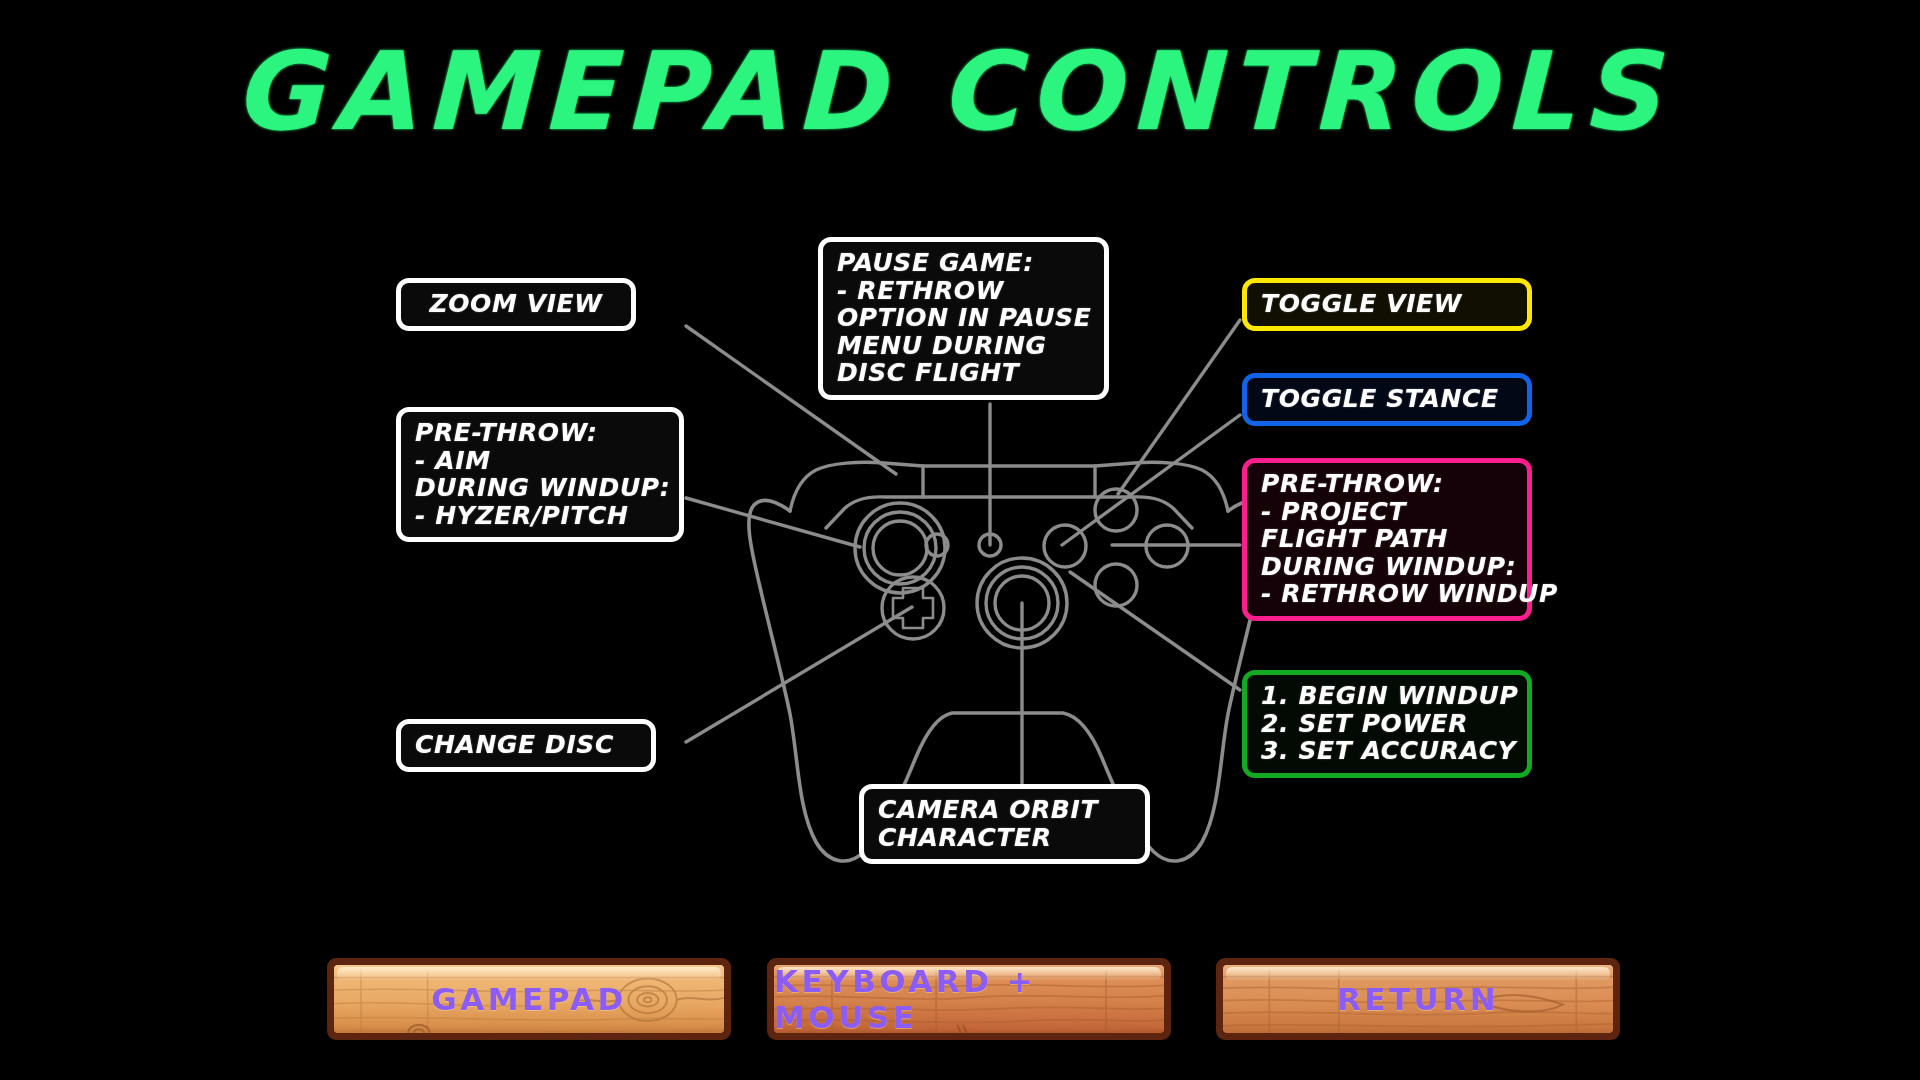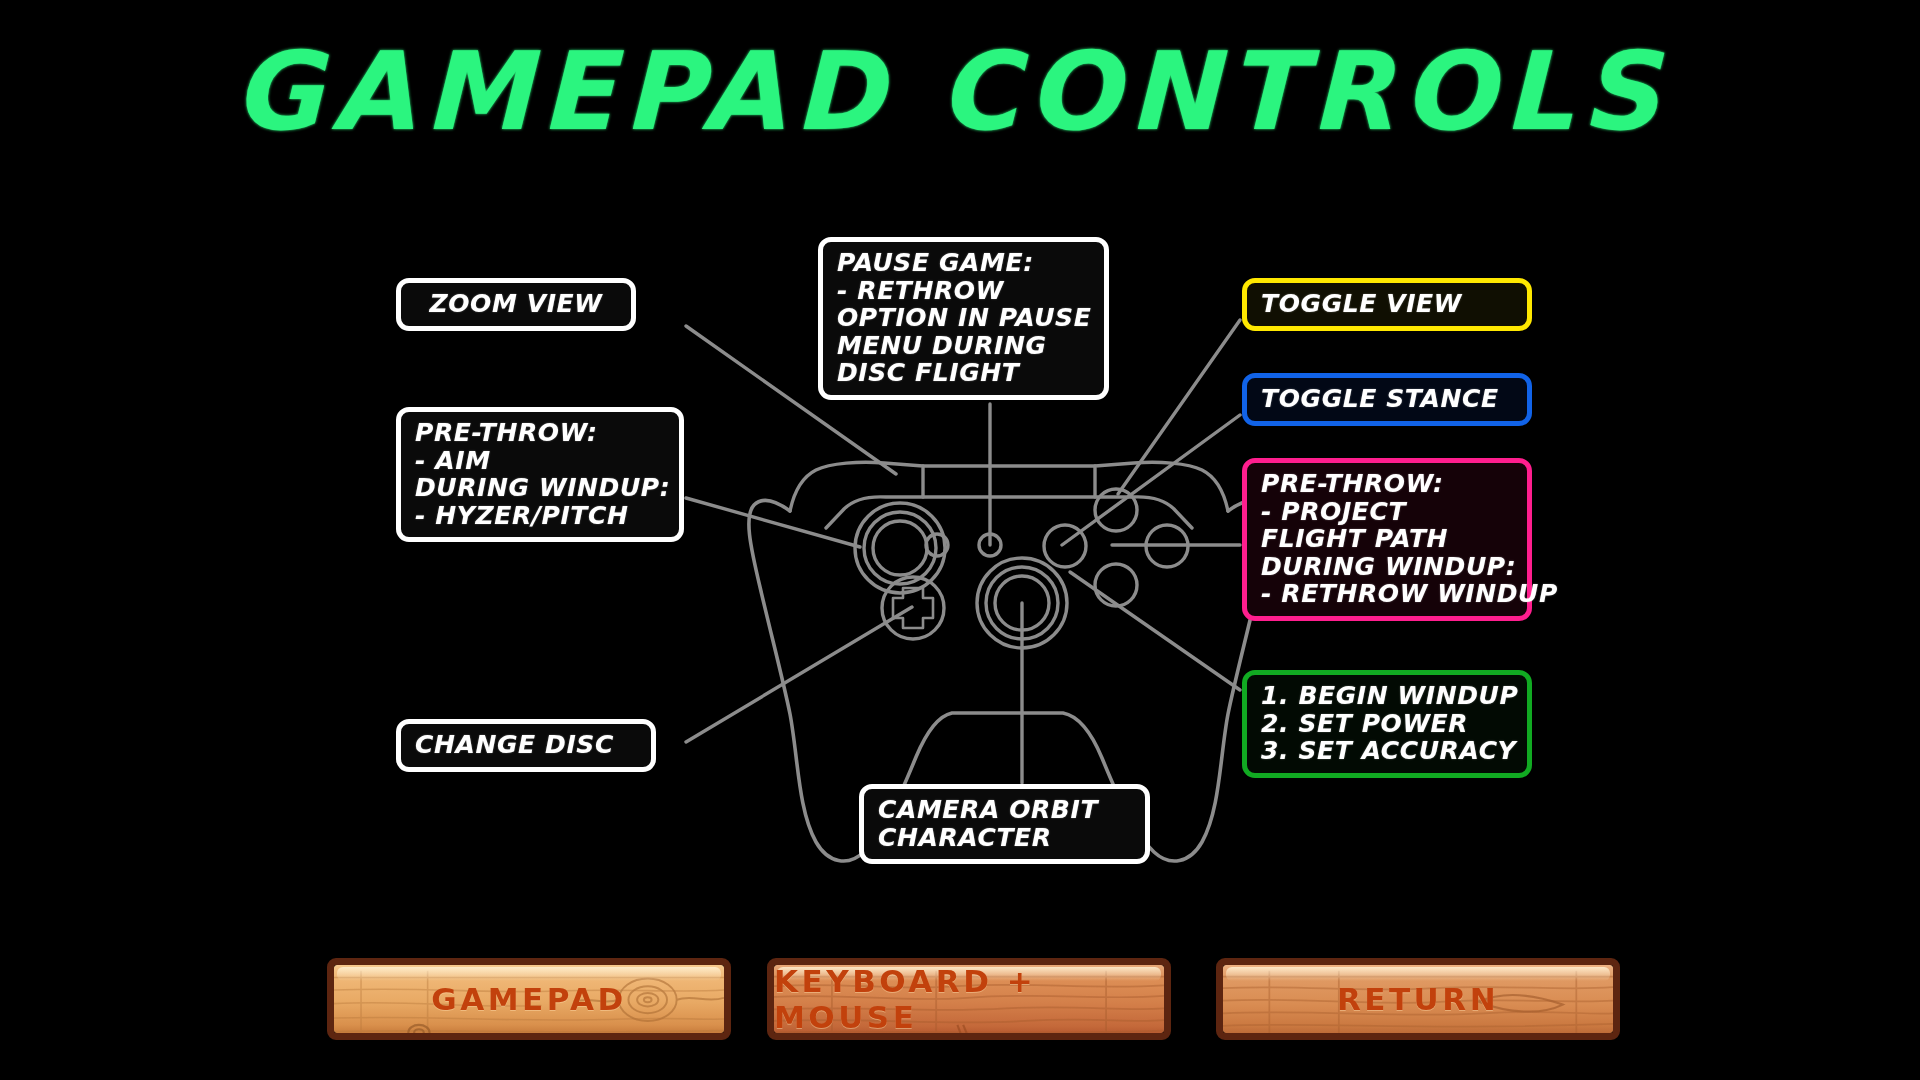--- a/index.html
+++ b/index.html
@@ -70,21 +70,21 @@
     border-radius:3px;
     overflow:hidden;
   }
   .woodbtn .lbl{
     position:absolute;inset:0;
     display:flex;align-items:center;justify-content:center;
     font-family:"DejaVu Sans", sans-serif;
     font-weight:700;
     font-size:31px;
     letter-spacing:3.5px;
-    color:#c2410c;
+    color:#8b5cf6;
     text-shadow:0 1px 0 rgba(255,220,170,.45);
     z-index:4;
   }
   #btn-gamepad{left:327px;}
   #btn-kbm{left:767px;padding-left:32px;}
   #btn-return{left:1200px;margin-left:16px;}
 
   #btn-gamepad .face{
     background:
       linear-gradient(180deg,#f6c98e 0%,#f0b877 18%,#e8a964 55%,#d9904c 88%,#c87c3c 100%);

